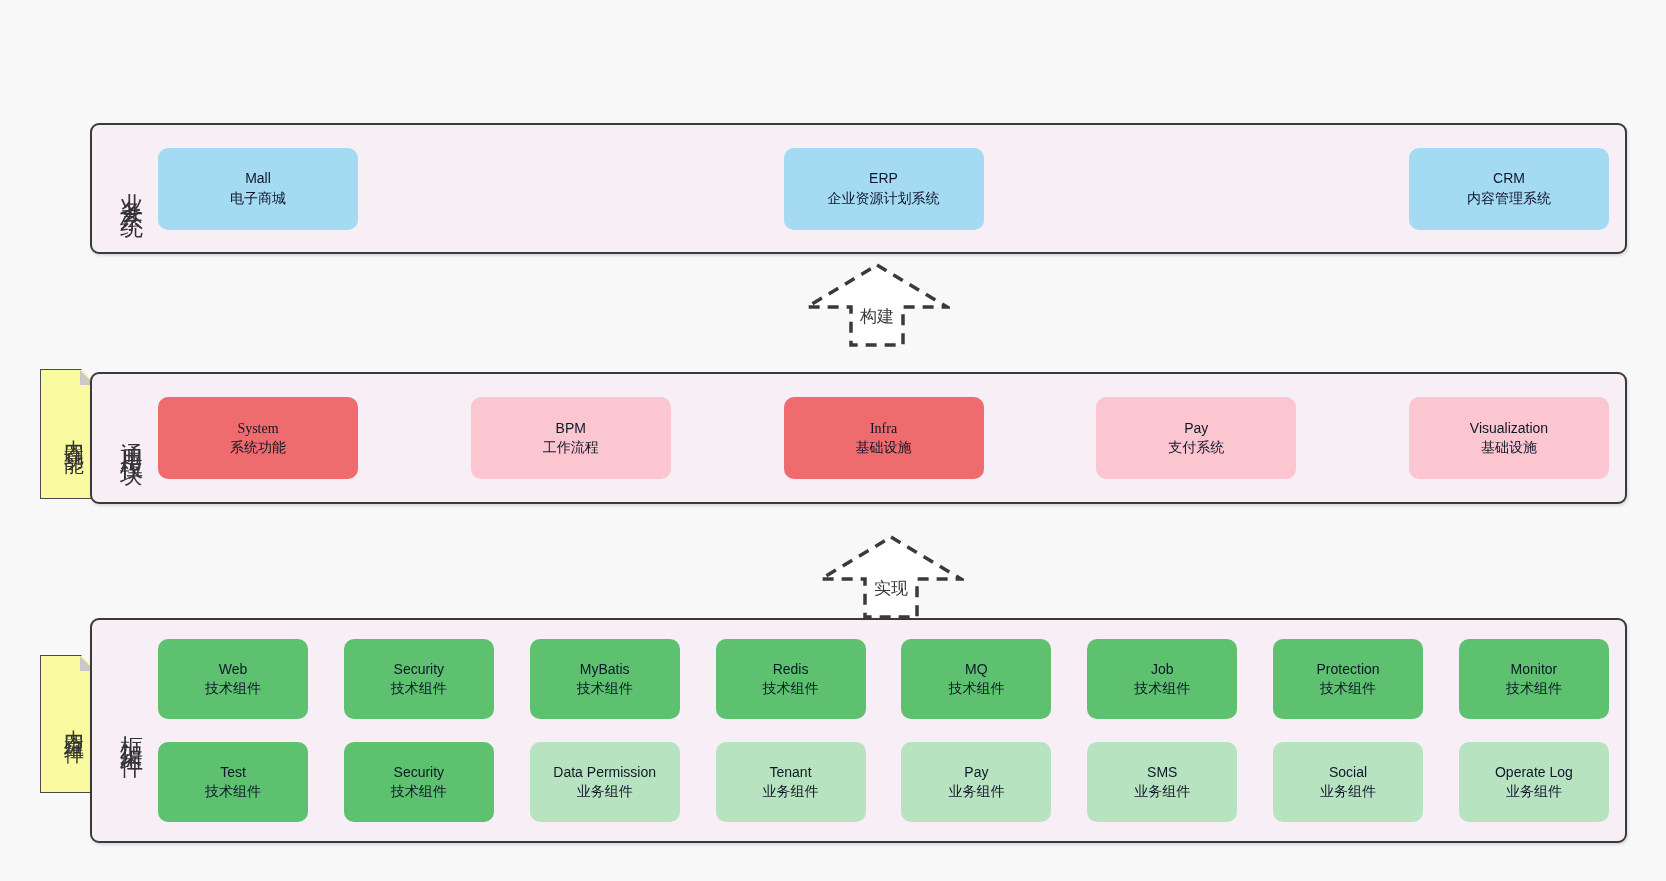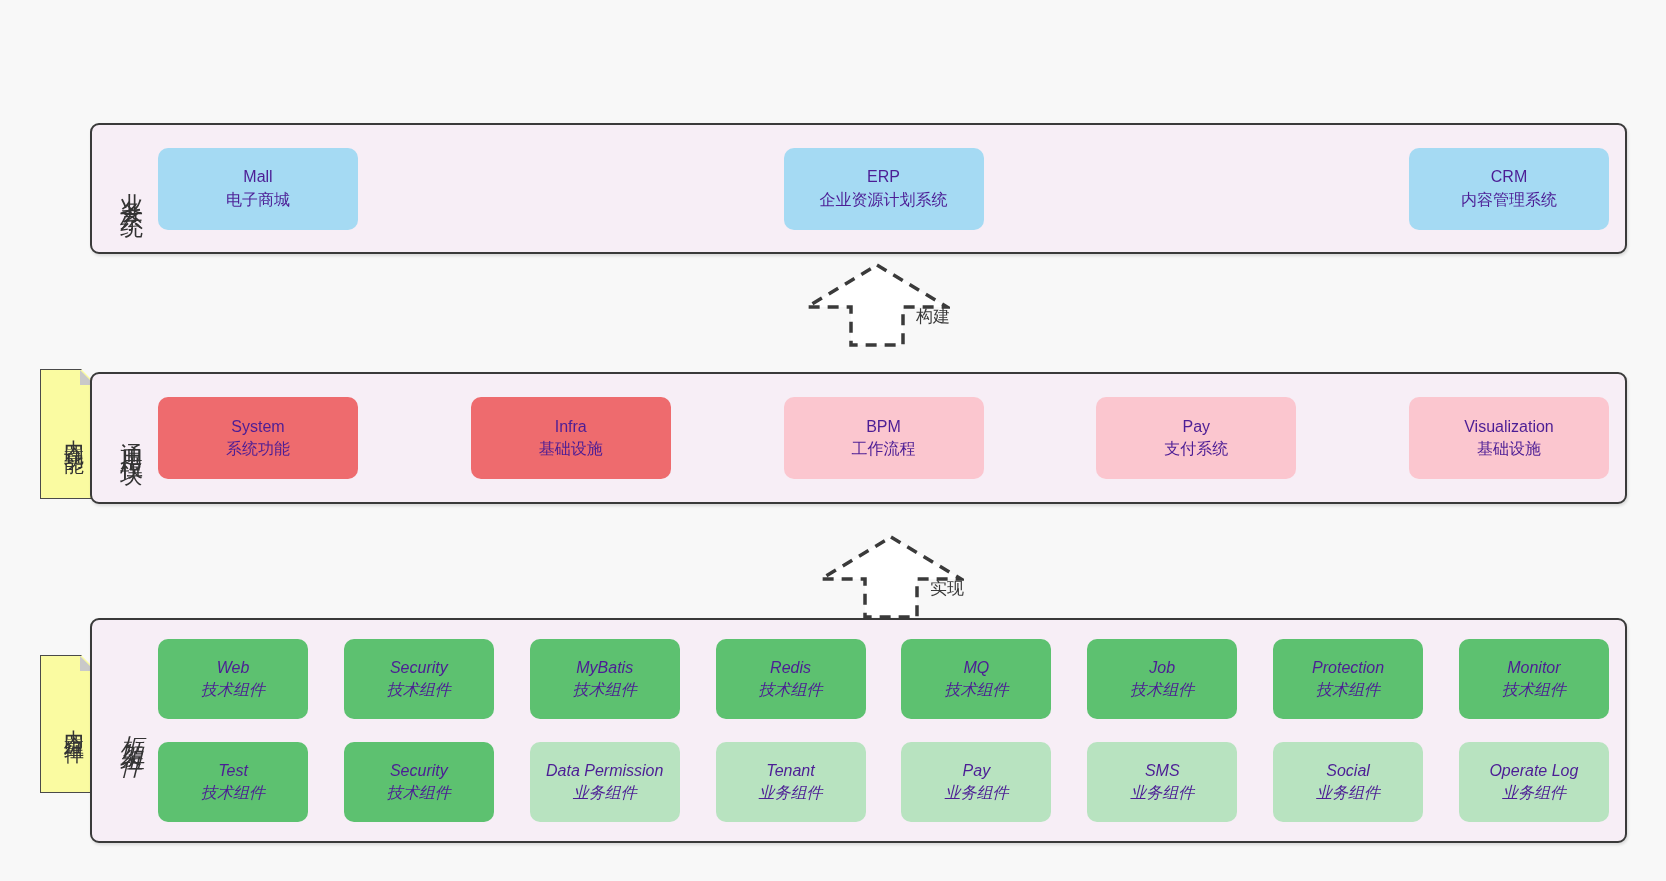--- a/index.html
+++ b/index.html
@@ -10,45 +10,45 @@
     color:#383838;
   }
   .band{
     position:absolute;left:90px;width:1533px;
     background:#f7eef6;border:2px solid #3a3a3a;border-radius:9px;
     display:flex;align-items:center;z-index:2;
     box-shadow:1px 2px 3px rgba(0,0,0,.12);
   }
   .band1{top:123px;height:127px;}
   .band2{top:372px;height:128px;}
-  .band3{top:618px;height:221px;font-style:italic;}
+  .band3{top:618px;height:221px;}
   .band-label{
     writing-mode:vertical-rl;text-orientation:upright;
     font-size:23px;letter-spacing:7px;color:#333;
     margin-left:16px;width:40px;text-align:center;flex:0 0 auto;
   }
   .row-flex{
     flex:1;display:flex;justify-content:space-between;align-items:center;
     margin-left:10px;margin-right:16px;
   }
   .grid8{
     flex:1;display:grid;grid-template-columns:repeat(8,150px);
     justify-content:space-between;row-gap:23px;
     margin-left:10px;margin-right:16px;
   }
   .box{
     border-radius:10px;display:flex;flex-direction:column;
     justify-content:center;align-items:center;text-align:center;
-    font-size:16px;line-height:1.38;color:#4c1d95;padding:4px 6px;
+    font-size:14px;line-height:1.38;color:#0f172a;padding:4px 6px;
     box-sizing:border-box;
   }
   .box-lg{width:200px;height:82px;}
   .box-sm{width:150px;height:80px;}
   .blue{background:#a5daf3;}
-  .red{background:#ee6b6e;}
+  .red{background:#ee6b6e;font-family:Liberation Serif, serif;}
   .pink{background:#fbc6cf;}
   .green-dark{background:#5dc170;}
   .green-light{background:#b8e3c0;}
   .note{
     position:absolute;left:40px;width:54px;background:#fafba1;
     border:1px solid #4a4a4a;z-index:1;
     clip-path:polygon(0 0,calc(100% - 15px) 0,100% 15px,100% 100%,0 100%);
     display:flex;align-items:center;justify-content:center;
   }
   .note::after{
@@ -59,21 +59,21 @@
   .note2{top:655px;height:136px;}
   .note-label{
     writing-mode:vertical-rl;text-orientation:upright;
     font-size:20px;letter-spacing:5px;color:#333;margin-left:14px;
   }
   .arrow{position:absolute;width:146px;height:86px;z-index:3;}
   .arrow1{left:804px;top:262px;}
   .arrow2{left:818px;top:506px;margin-top:28px;}
   .arrow svg{position:absolute;left:0;top:0;}
   .arrow-label{
-    position:absolute;left:0;right:0;top:43px;text-align:right;
+    position:absolute;left:0;right:0;top:43px;text-align:center;
     font-size:17px;color:#3a3a3a;z-index:4;
   }
 </style>
 </head>
 <body>
 
 <section class="band band1">
   <div class="band-label">业务系统</div>
   <div class="row-flex">
     <div class="box box-lg blue">
@@ -102,27 +102,27 @@
   <div class="note-label">内置功能</div>
 </div>
 
 <section class="band band2">
   <div class="band-label">通用模块</div>
   <div class="row-flex">
     <div class="box box-lg red">
       <div>System</div>
       <div>系统功能</div>
     </div>
+    <div class="box box-lg pink">
+      <div>BPM</div>
+      <div>工作流程</div>
+    </div>
     <div class="box box-lg red">
       <div>Infra</div>
       <div>基础设施</div>
-    </div>
-    <div class="box box-lg pink">
-      <div>BPM</div>
-      <div>工作流程</div>
     </div>
     <div class="box box-lg pink">
       <div>Pay</div>
       <div>支付系统</div>
     </div>
     <div class="box box-lg pink">
       <div>Visualization</div>
       <div>基础设施</div>
     </div>
   </div>

